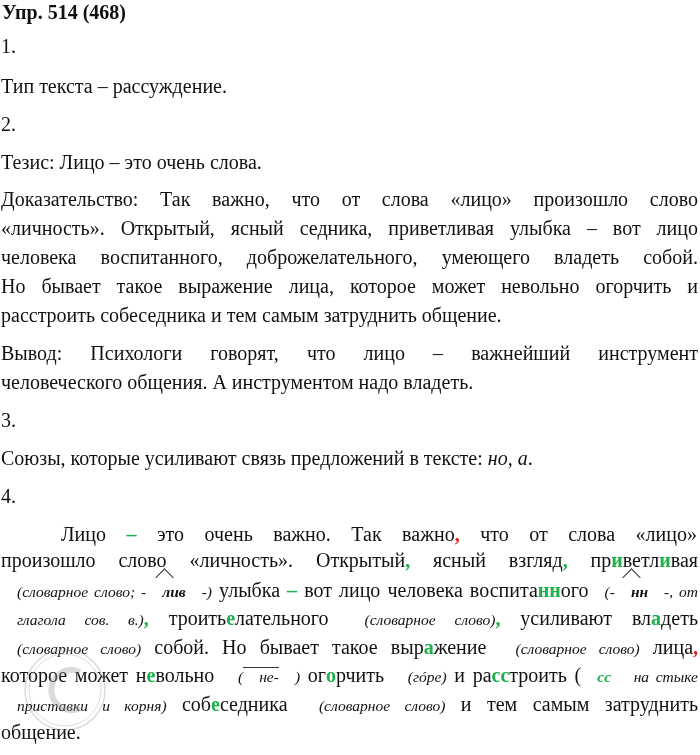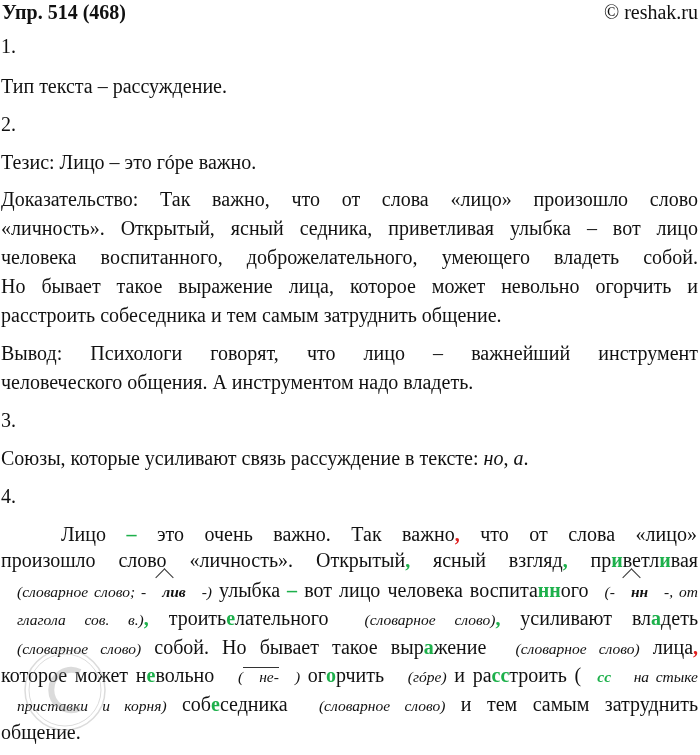--- a/index.html
+++ b/index.html
@@ -32,40 +32,39 @@
     pointer-events: none; opacity: 0.35;
   }
 </style>
 </head>
 <body>
 
 <div class="page">
 
   <div class="header">
     <span class="title">Упр. 514 (468)</span>
-    <span class="copy">© reshak.ru</span>
   </div>
 
   <div class="line" style="top:34px">1.</div>
   <div class="line" style="top:74px">Тип текста – рассуждение.</div>
   <div class="line" style="top:112px">2.</div>
-  <div class="line" style="top:150px">Тезис: Лицо – это гóре важно.</div>
+  <div class="line" style="top:150px">Тезис: Лицо – это очень слова.</div>
 
   <div class="line just" style="top:187px">Доказательство: Так важно, что от слова «лицо» произошло слово</div>
   <div class="line just" style="top:216px">«личность». Открытый, ясный седника, приветливая улыбка – вот лицо</div>
   <div class="line just" style="top:245px">человека воспитанного, доброжелательного, умеющего владеть собой.</div>
   <div class="line just" style="top:274px">Но бывает такое выражение лица, которое может невольно огорчить и</div>
   <div class="line" style="top:303px">расстроить собеседника и тем самым затруднить общение.</div>
 
   <div class="line just" style="top:341px">Вывод: Психологи говорят, что лицо – важнейший инструмент</div>
   <div class="line" style="top:370px">человеческого общения. А инструментом надо владеть.</div>
 
   <div class="line" style="top:408px">3.</div>
   <div class="line" style="top:446px">
-    <span>Союзы, которые усиливают связь рассуждение в тексте: </span><i>но</i><span>, </span><i>а</i><span>.</span>
+    <span>Союзы, которые усиливают связь предложений в тексте: </span><i>но</i><span>, </span><i>а</i><span>.</span>
   </div>
 
   <div class="line" style="top:484px">4.</div>
 
   <div class="line just" style="top:522px; left:61px; width:636px;">
     <span>Лицо </span><span class="g">–</span><span> это очень важно. Так важно</span><span class="r">,</span><span> что от слова «лицо»</span>
   </div>
 
   <div class="line just" style="top:548px">
     <span>произошло слово «личность». Открытый</span><span class="g">,</span><span> ясный взгляд</span><span class="g">,</span><span> пр</span><span class="g">и</span><span>ветл</span><span class="g">и</span><span>вая</span>

